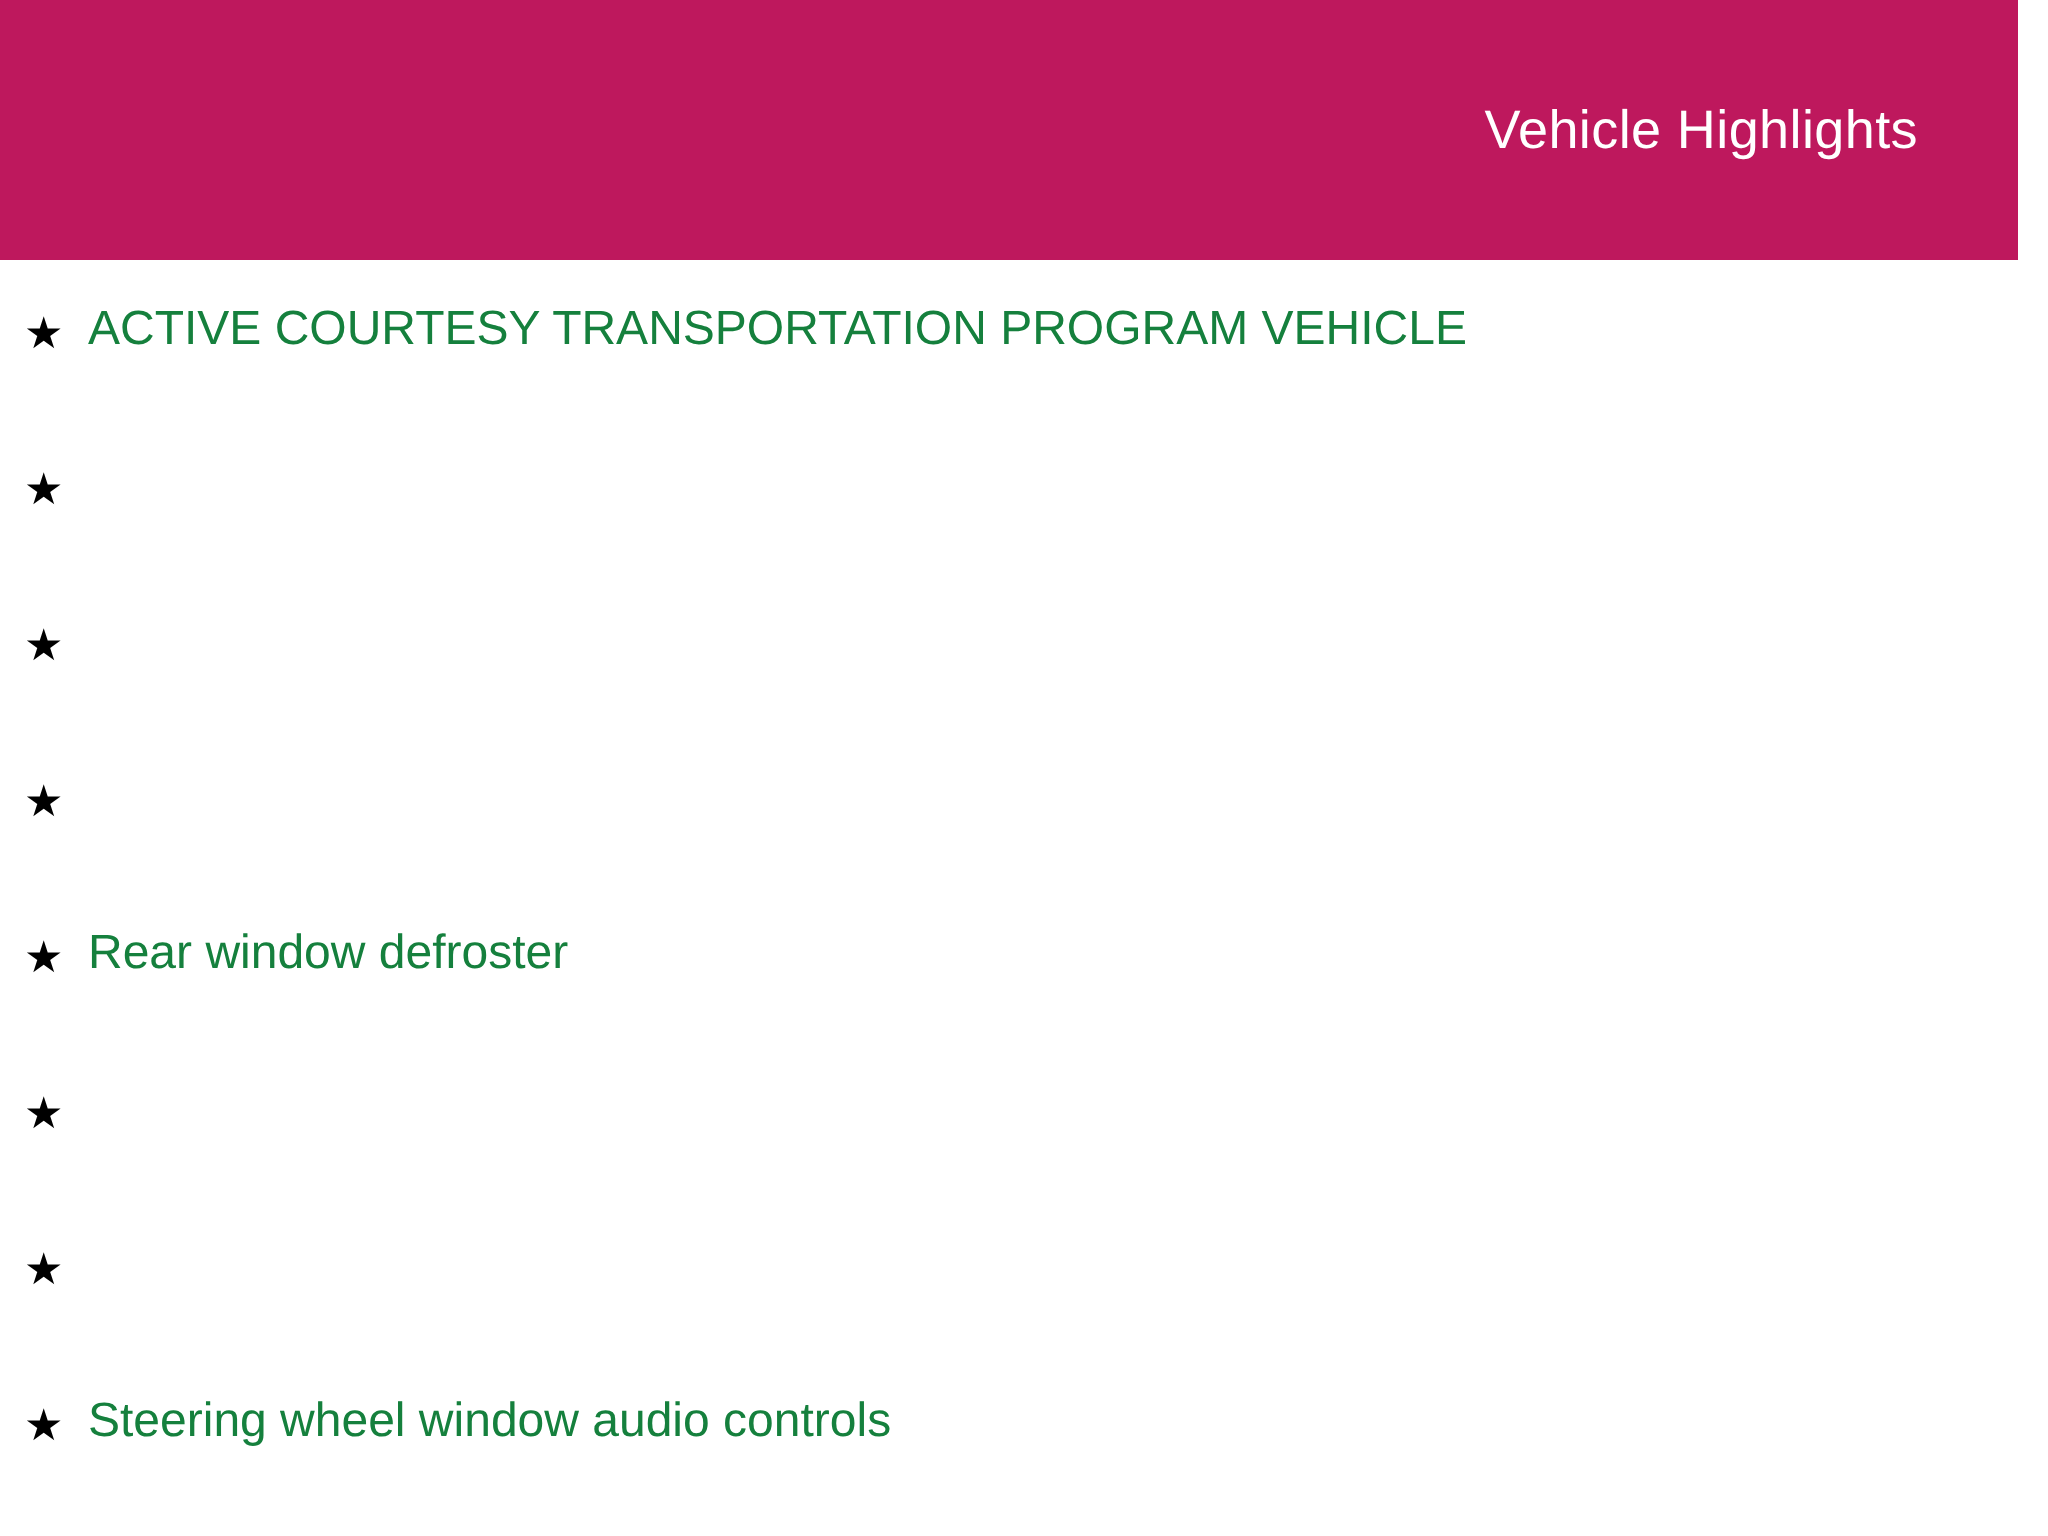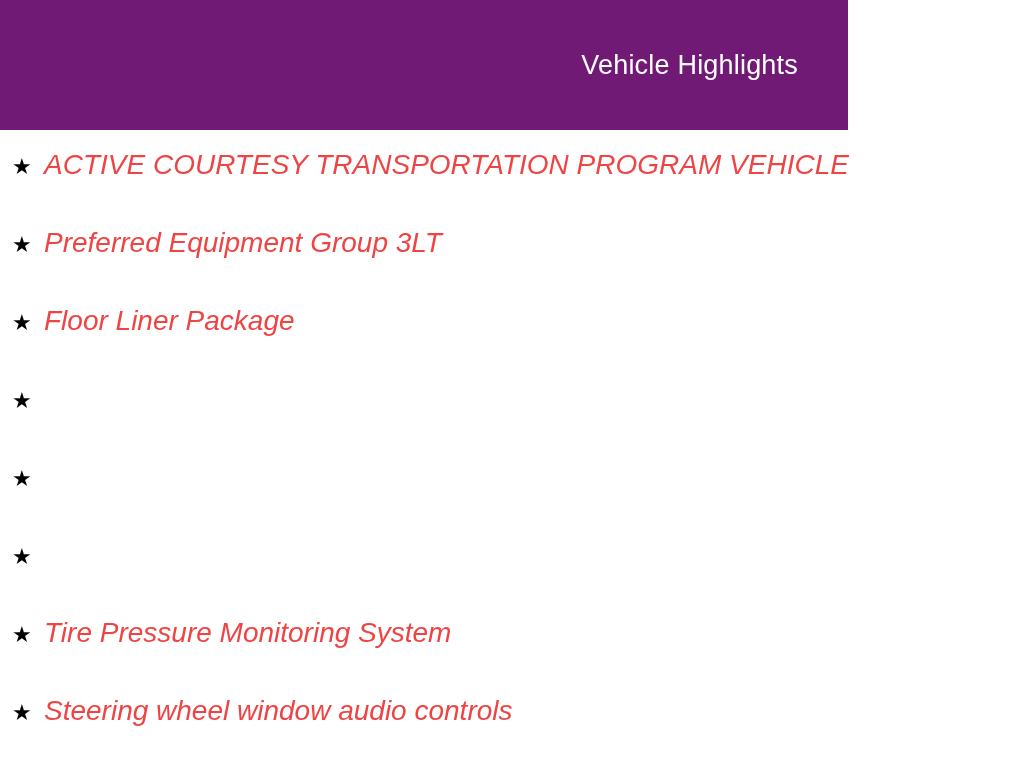--- a/index.html
+++ b/index.html
@@ -13,23 +13,23 @@
     font-family: "Liberation Sans", sans-serif;
     overflow: hidden;
   }
   .page {
     width: 1024px;
     height: 768px;
     position: relative;
     background: #ffffff;
   }
   .header-bar {
-    width: 848px;
+    width: 1009px;
     height: 130px;
-    background: #701a75;
+    background: #be185d;
     position: relative;
     box-sizing: border-box;
   }
   .header-title {
     position: absolute;
     right: 50px;
     top: 50px;
     color: #ffffff;
     font-size: 27px;
     font-weight: 400;
@@ -53,62 +53,59 @@
     display: inline-block;
     width: 32px;
     flex: 0 0 32px;
     color: #000000;
     font-size: 22px;
     line-height: 30px;
     text-align: left;
     padding-top: 2px;
   }
   .highlight-text {
-    color: #ef4444;
-    font-size: 28px;
+    color: #15803d;
+    font-size: 24px;
     line-height: 30px;
     font-weight: 400;
     white-space: nowrap;
-    font-style: italic;
   }
 </style>
 </head>
 <body>
 
 <div class="page">
 
   <div class="header-bar">
     <div class="header-title">Vehicle Highlights</div>
   </div>
 
   <ul class="highlights-list">
     <li class="highlight-item">
       <span class="bullet-star">★</span>
       <span class="highlight-text">ACTIVE COURTESY TRANSPORTATION PROGRAM VEHICLE</span>
     </li>
     <li class="highlight-item">
       <span class="bullet-star">★</span>
-      <span class="highlight-text">Preferred Equipment Group 3LT</span>
-    </li>
-    <li class="highlight-item">
-      <span class="bullet-star">★</span>
-      <span class="highlight-text">Floor Liner Package</span>
     </li>
     <li class="highlight-item">
       <span class="bullet-star">★</span>
     </li>
     <li class="highlight-item">
       <span class="bullet-star">★</span>
     </li>
     <li class="highlight-item">
       <span class="bullet-star">★</span>
+      <span class="highlight-text">Rear window defroster</span>
     </li>
     <li class="highlight-item">
       <span class="bullet-star">★</span>
-      <span class="highlight-text">Tire Pressure Monitoring System</span>
+    </li>
+    <li class="highlight-item">
+      <span class="bullet-star">★</span>
     </li>
     <li class="highlight-item">
       <span class="bullet-star">★</span>
       <span class="highlight-text">Steering wheel window audio controls</span>
     </li>
   </ul>
 
 </div>
 
 </body></html>

